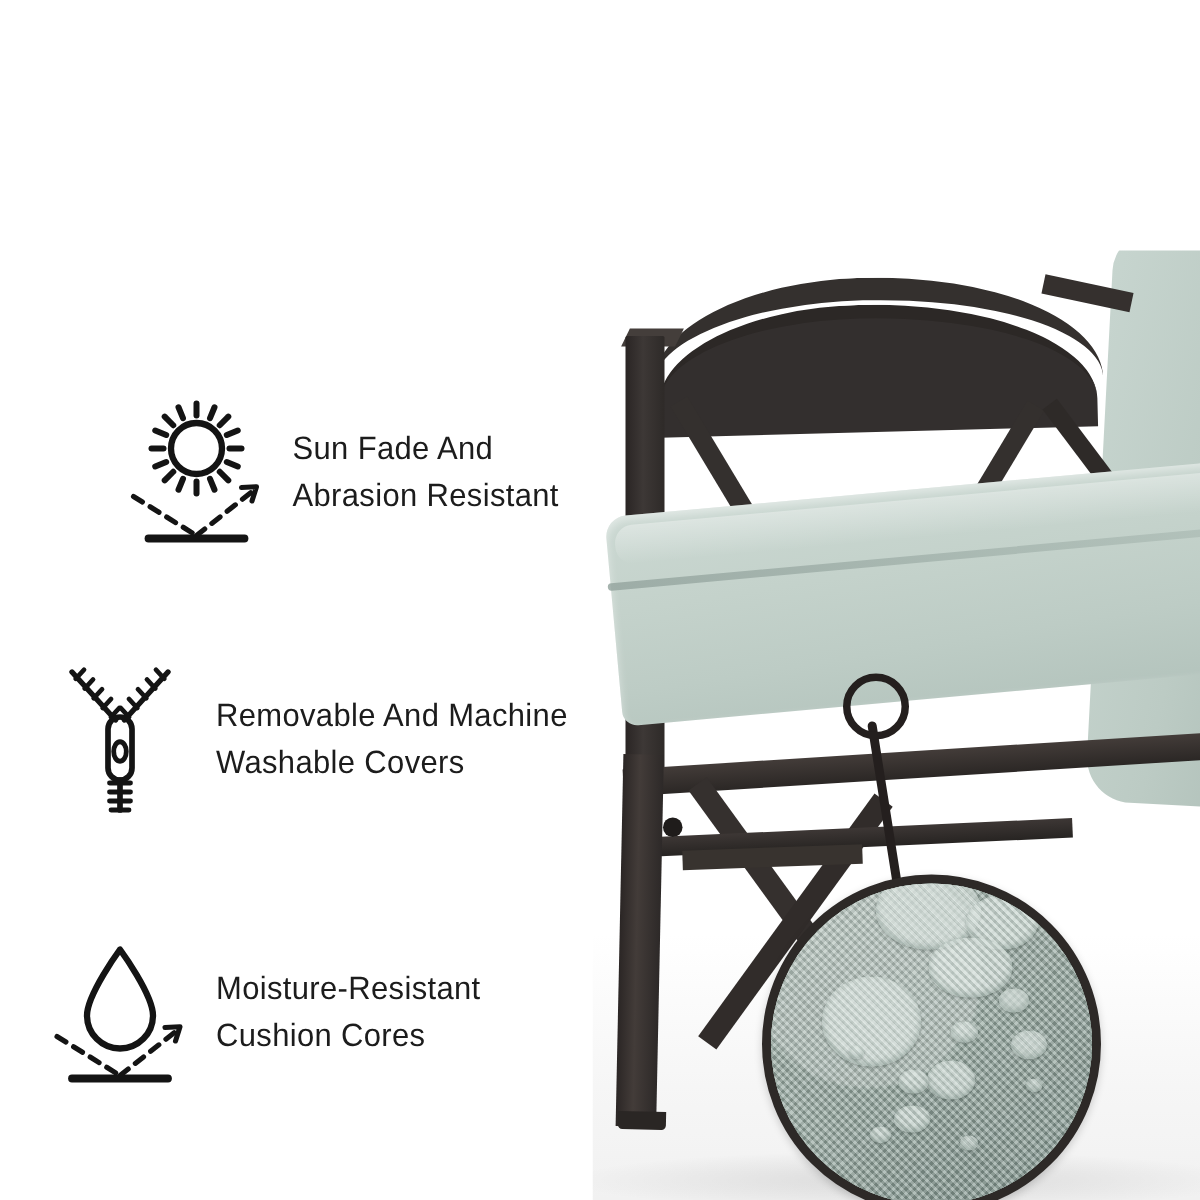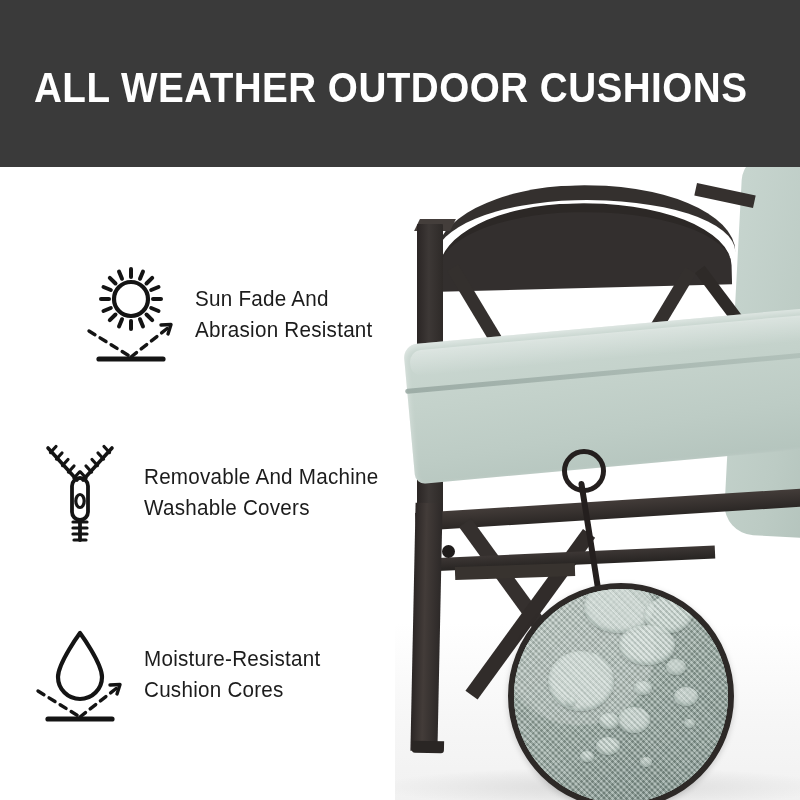--- a/index.html
+++ b/index.html
@@ -261,23 +261,20 @@
     background:radial-gradient(ellipse at center, rgba(0,0,0,.10), rgba(0,0,0,0) 70%);
   }
 
   svg{display:block;}
 </style>
 </head>
 <body>
 
 <div id="stage">
 
-  <div class="header-band">
-    <div class="header-title">ALL WEATHER OUTDOOR CUSHIONS</div>
-  </div>
 
   <div class="feature-row r1">
     <div class="feature-icon">
       <svg width="96" height="100" viewBox="0 0 96 100">
         <g stroke="#141414" fill="none" stroke-linecap="round">
           <circle cx="48" cy="34" r="17" stroke-width="4.2"></circle>
           <g stroke-width="4">
             <line x1="48" y1="4" x2="48" y2="12"></line>
             <line x1="48" y1="56" x2="48" y2="64"></line>
             <line x1="18" y1="34" x2="26" y2="34"></line>

